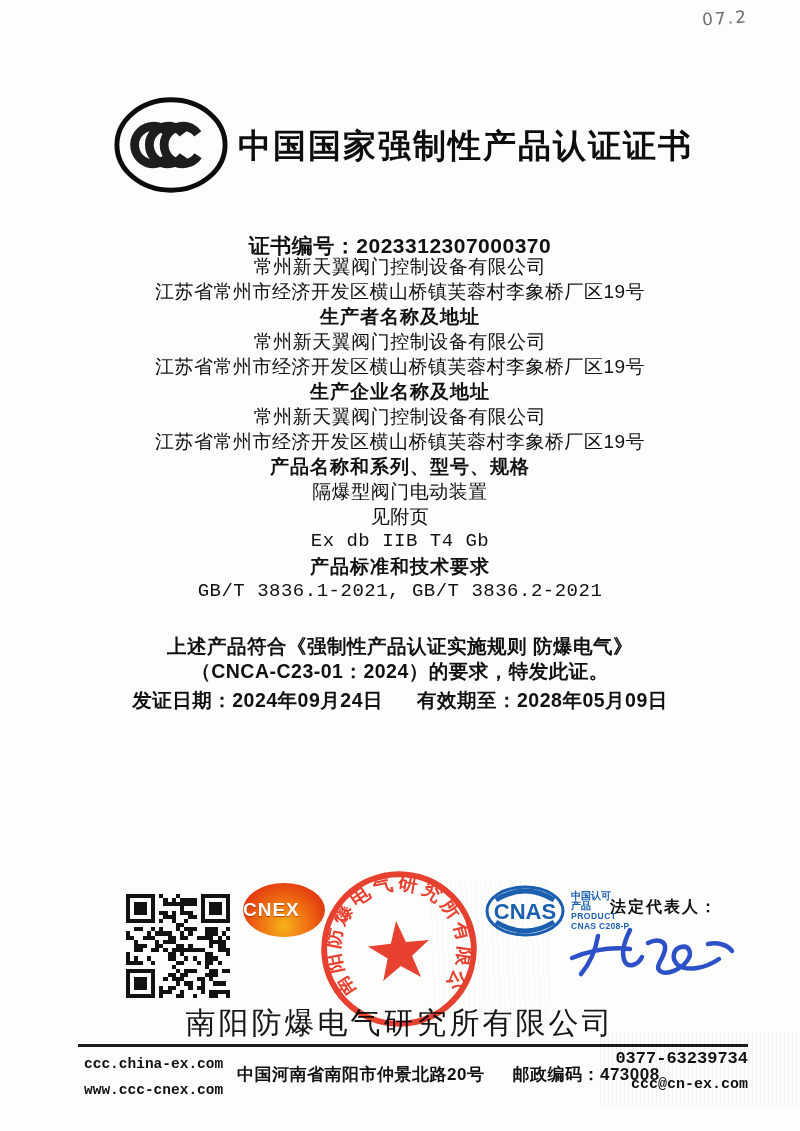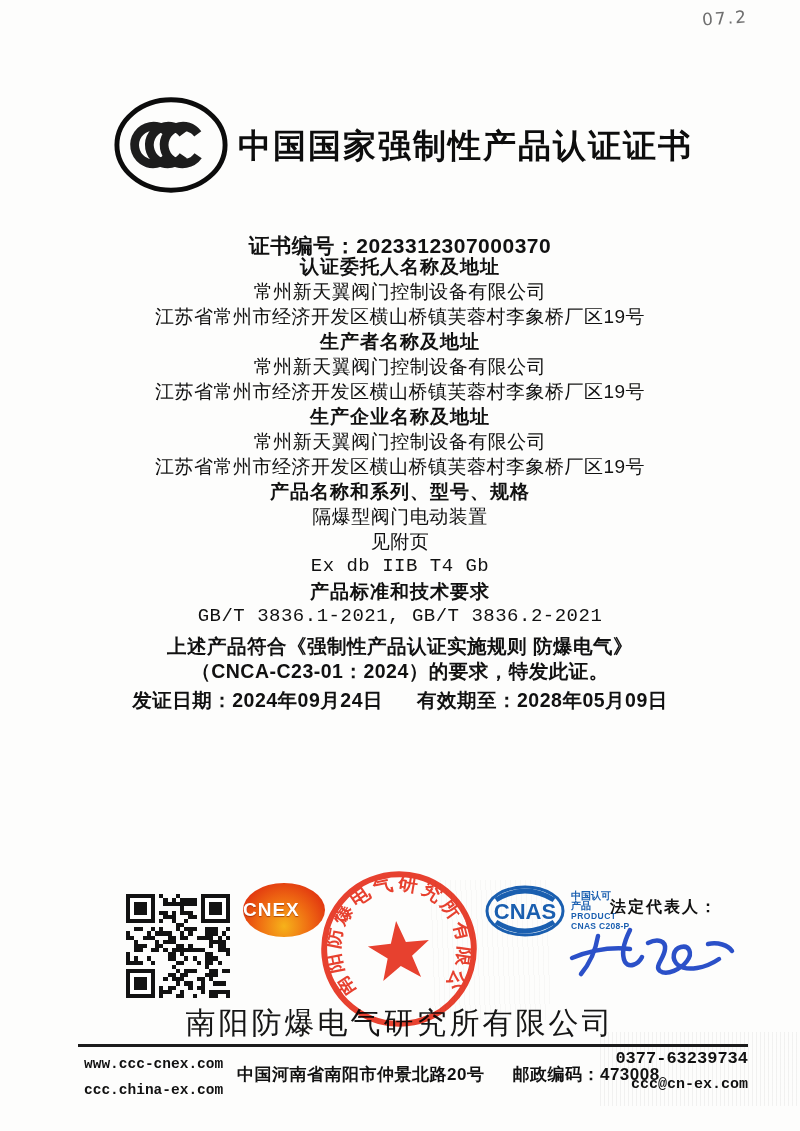--- a/index.html
+++ b/index.html
@@ -116,21 +116,20 @@
     </g>
   </svg>
 
   <div class="doc-title">中国国家强制性产品认证证书</div>
 
   <div class="cert-no">
     <span>证书编号：</span><span>2023312307000370</span>
   </div>
 
   <div class="cert-body">
-    <div class="h">认证委托人名称及地址</div>
     <div class="t">常州新天翼阀门控制设备有限公司</div>
     <div class="t">江苏省常州市经济开发区横山桥镇芙蓉村李象桥厂区19号</div>
     <div class="h">生产者名称及地址</div>
     <div class="t">常州新天翼阀门控制设备有限公司</div>
     <div class="t">江苏省常州市经济开发区横山桥镇芙蓉村李象桥厂区19号</div>
     <div class="h">生产企业名称及地址</div>
     <div class="t">常州新天翼阀门控制设备有限公司</div>
     <div class="t">江苏省常州市经济开发区横山桥镇芙蓉村李象桥厂区19号</div>
     <div class="h">产品名称和系列、型号、规格</div>
     <div class="t">隔爆型阀门电动装置</div>
@@ -396,22 +395,22 @@
       <path d="M80 27 C 90 22 98 25 97 33 C 96 43 86 50 92 55 C 99 60 113 53 119 45 C 125 37 121 29 113 31 C 105 33 103 43 110 49 C 119 56 138 52 151 43"></path>
       <path d="M140 28 C 150 26 160 29 164 35"></path>
     </g>
   </svg>
 
   <div class="company">南阳防爆电气研究所有限公司</div>
 
   <div class="divider"></div>
 
   <div class="footer-web">
+    <div>ccc.china-ex.com</div>
     <div>www.ccc-cnex.com</div>
-    <div>ccc.china-ex.com</div>
   </div>
 
   <div class="footer-addr">
     <span>中国河南省南阳市仲景北路20号</span><span class="pc">邮政编码：</span><span>473008</span>
   </div>
 
   <div class="footer-right">
     <div class="ph">0377-63239734</div>
     <div class="em">ccc@cn-ex.com</div>
   </div>

